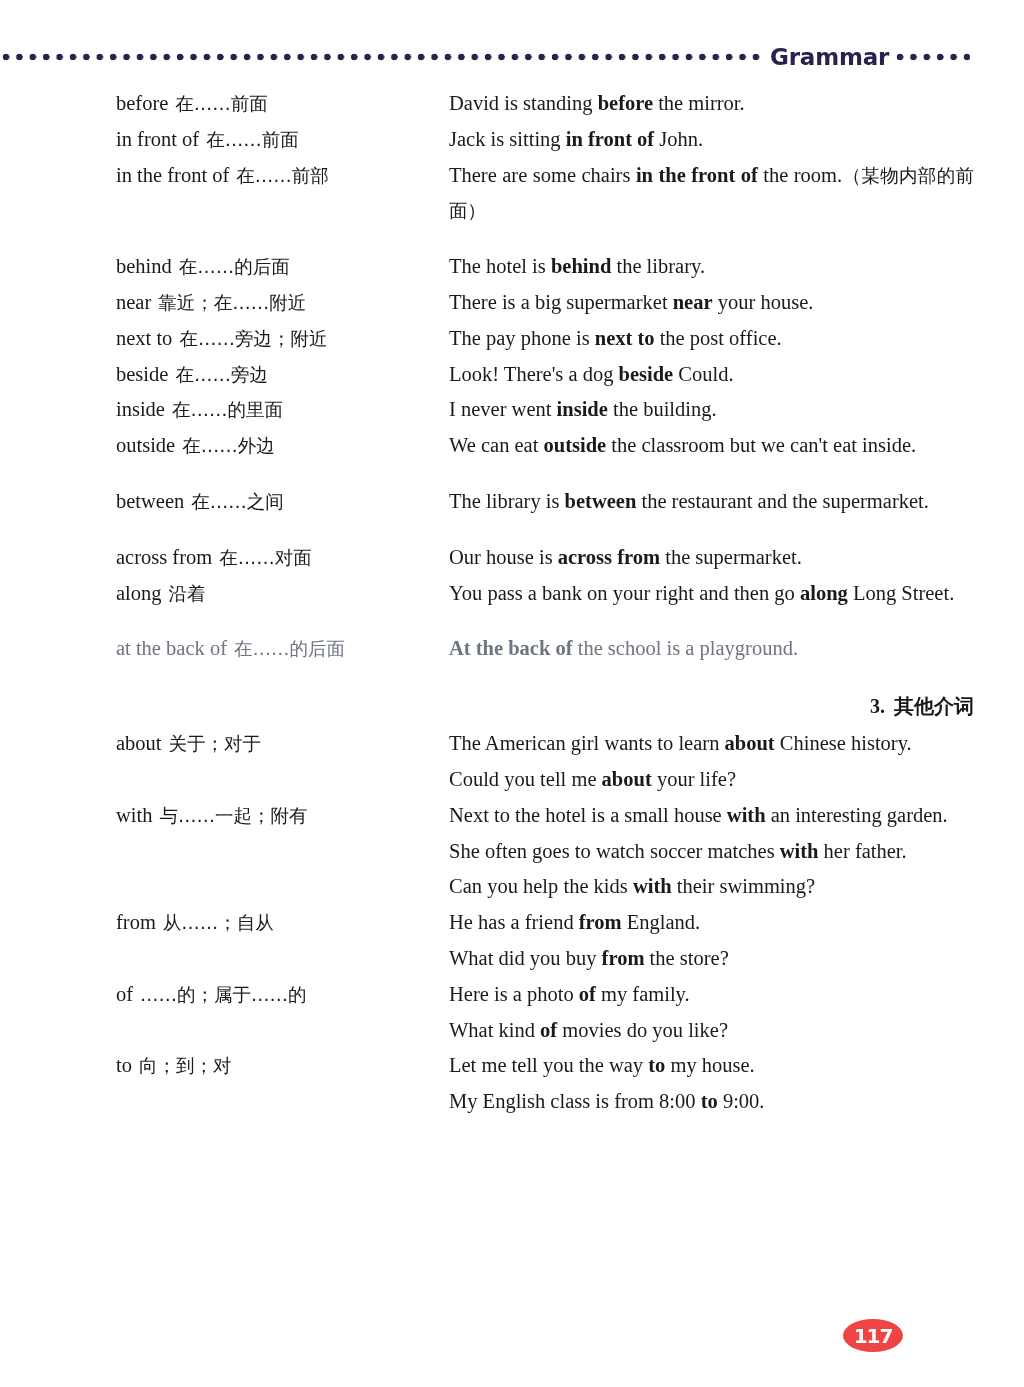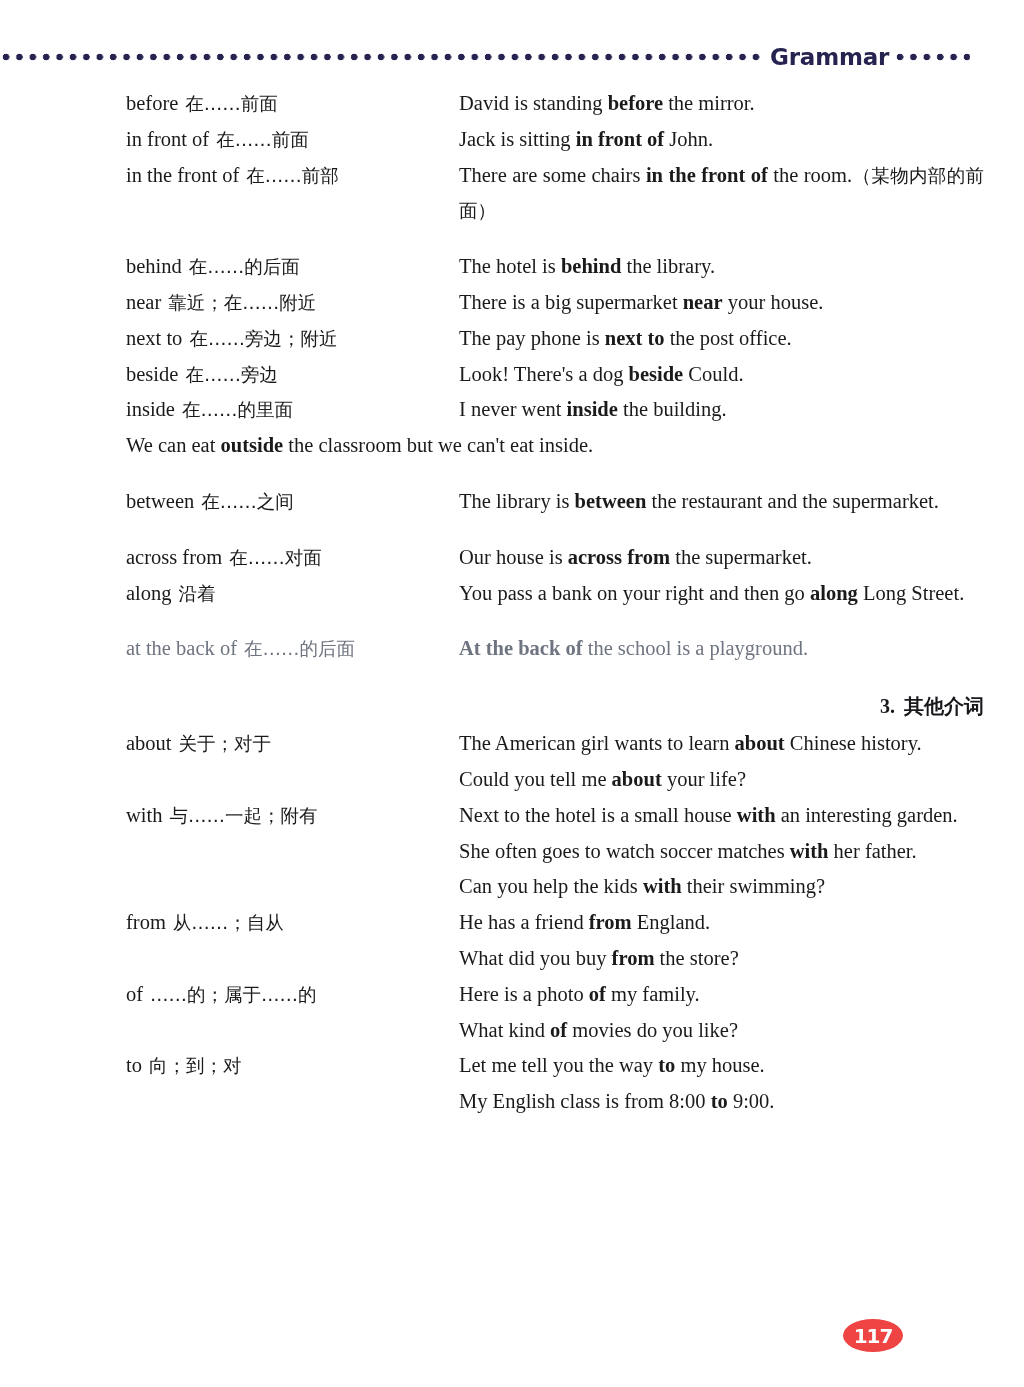--- a/index.html
+++ b/index.html
@@ -51,21 +51,21 @@
     width: 74px;
     background-image: radial-gradient(circle at 4px 50%, #262350 0 3.1px, rgba(0,0,0,0) 3.6px);
     background-size: 13.4px 10px;
     background-repeat: repeat-x;
   }
 
   
   .content {
     position: absolute;
     top: 86px;
-    left: 126px;
+    left: 116px;
     width: 858px;
   }
 
   .group { margin-bottom: 0; }
   .group + .group { margin-top: 20px; }
 
   .row {
     display: flex;
     align-items: flex-start;
     width: 100%;
@@ -199,20 +199,21 @@
             <div class="ex"><span>Look! There's a dog </span><b>beside</b><span> Could.</span></div>
           </div>
         </div>
         <div class="row">
           <div class="term"><span class="en">inside</span><span class="cn">在……的里面</span></div>
           <div class="examples">
             <div class="ex"><span>I never went </span><b>inside</b><span> the building.</span></div>
           </div>
         </div>
         <div class="row">
+          <div class="term"><span class="en">outside</span><span class="cn">在……外边</span></div>
           <div class="examples">
             <div class="ex"><span>We can eat </span><b>outside</b><span> the classroom but we can't eat inside.</span></div>
           </div>
         </div>
       </div>
       <div class="group">
         <div class="row">
           <div class="term"><span class="en">between</span><span class="cn">在……之间</span></div>
           <div class="examples">
             <div class="ex"><span>The library is </span><b>between</b><span> the restaurant and the supermarket.</span></div>

